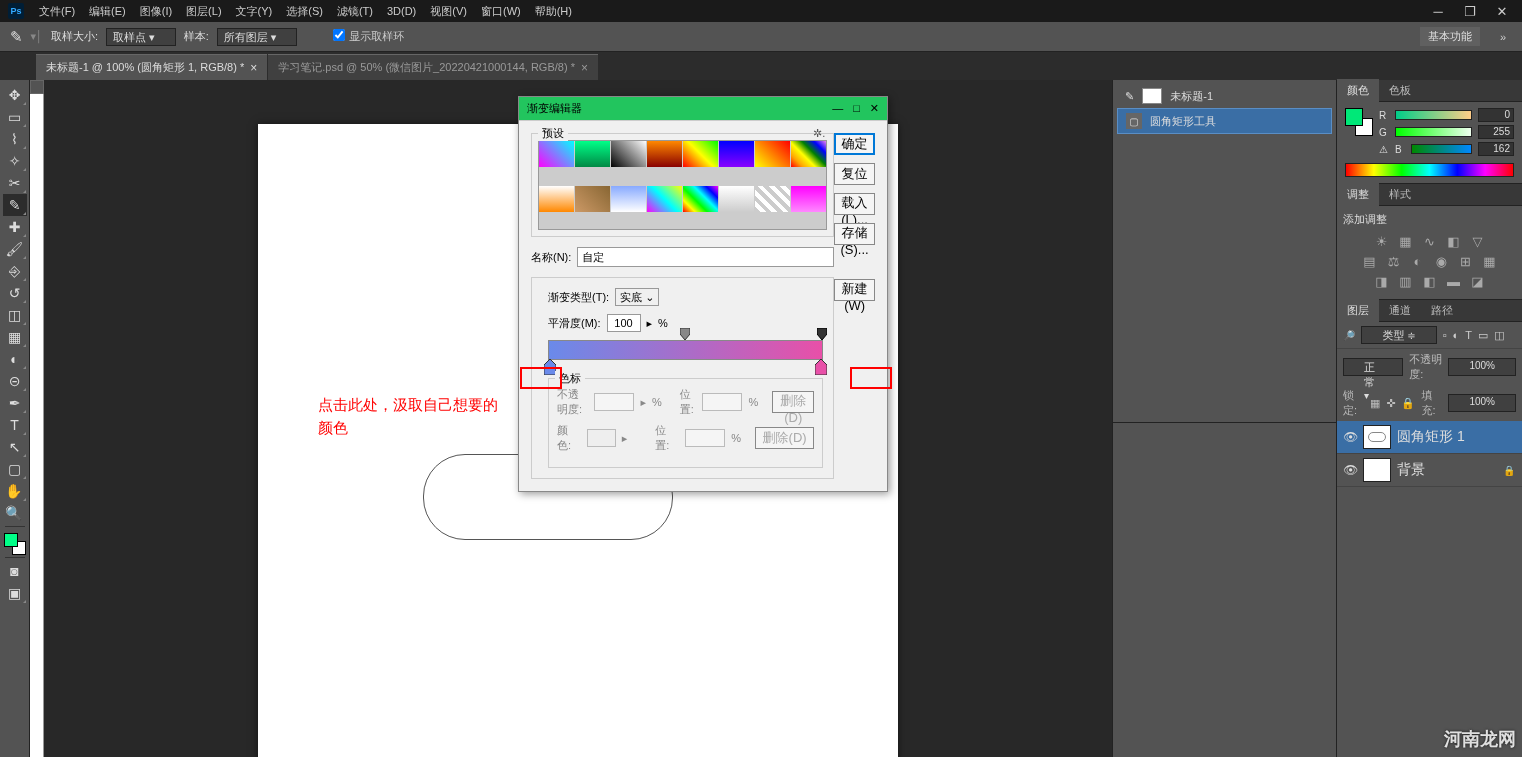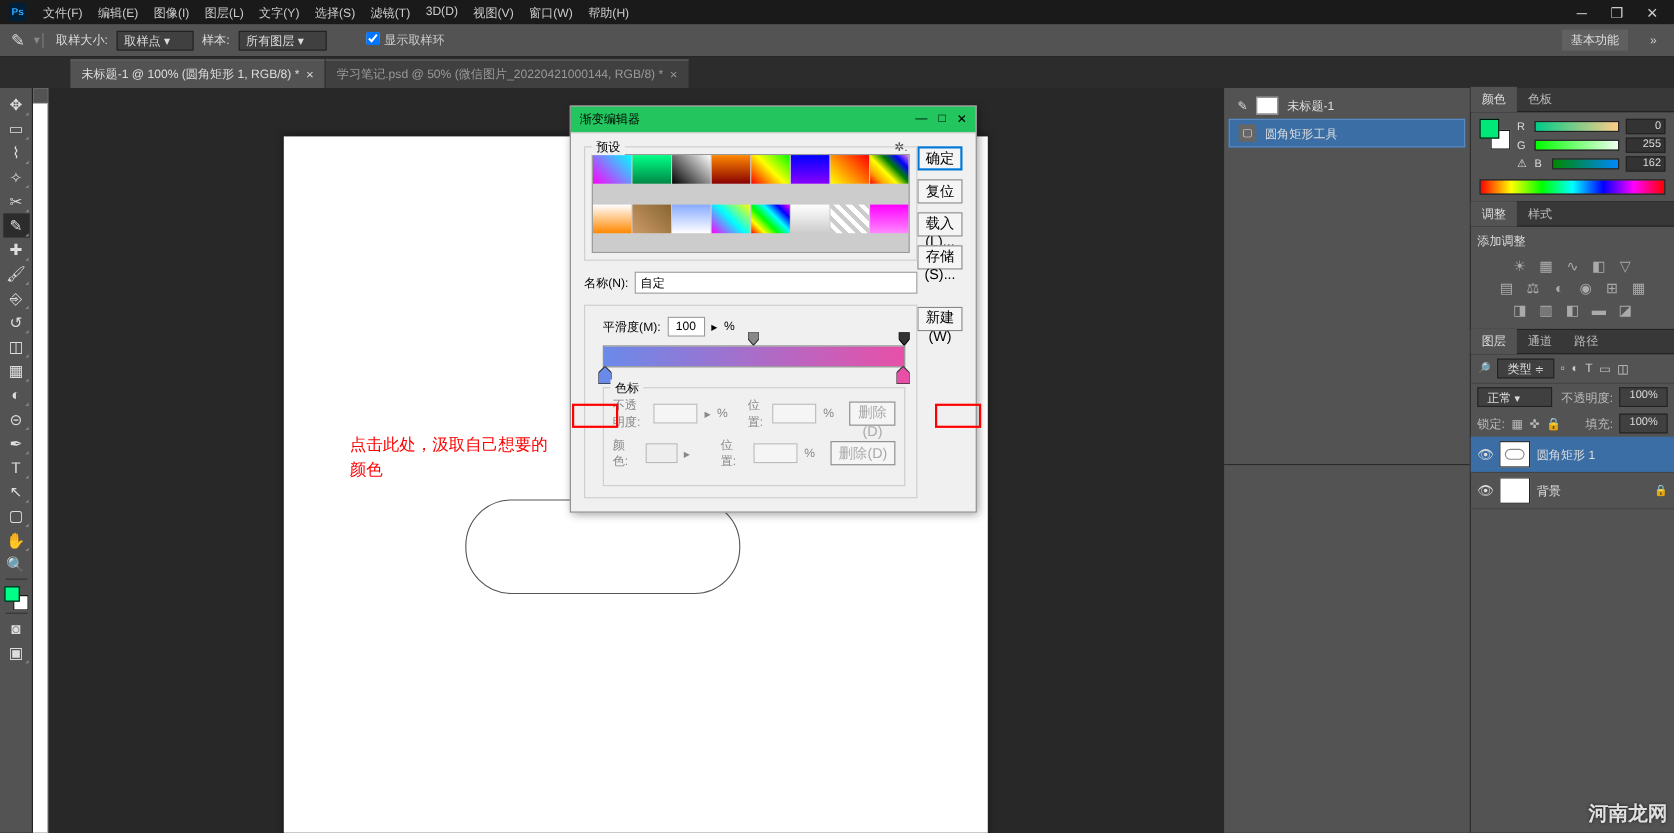--- a/index.html
+++ b/index.html
@@ -9,21 +9,21 @@
 .menu-item{color:#ccc;padding:0 7px;cursor:pointer}
 .win-controls{margin-left:auto;display:flex;gap:8px}
 .win-btn{width:24px;height:16px;display:flex;align-items:center;justify-content:center;color:#ccc;cursor:pointer;font-size:13px}
 .options-bar{height:30px;background:#535353;border-bottom:1px solid #222;display:flex;align-items:center;padding:0 10px;gap:8px}
 .opt-label{color:#ddd;font-size:11px}
 .opt-select{background:#404040;border:1px solid #222;color:#ddd;padding:1px 20px 1px 6px;height:18px;font-size:11px}
 .opt-check{display:flex;align-items:flex-start;gap:4px}
 .opt-check input{width:12px;height:12px}
 .basic-mode{margin-left:auto;background:#606060;padding:2px 8px;color:#ddd;font-size:11px}
 .panel-expand{width:18px;height:18px;display:flex;align-items:center;justify-content:center;margin-left:6px}
-.tabbar{height:28px;background:#2c2c2c;display:flex;align-items:flex-end;padding-left:64px}
+.tabbar{height:28px;background:#2c2c2c;display:flex;align-items:flex-end;padding-left:36px}
 .doc-tab{background:#535353;color:#ddd;padding:5px 10px;font-size:11px;display:flex;align-items:center;gap:6px;margin-right:1px;border-top:1px solid #666}
 .doc-tab.inactive{background:#404040;color:#999}
 .tab-close{font-size:12px;cursor:pointer}
 .main-area{display:flex;height:calc(100% - 80px)}
 .toolbox{width:30px;background:#535353;border-right:1px solid #222;display:flex;flex-direction:column;align-items:center;padding-top:4px;gap:0}
 .tool{width:24px;height:22px;display:flex;align-items:center;justify-content:center;color:#ddd;cursor:pointer;position:relative;font-size:14px}
 .tool.active{background:#2c2c2c}
 .tool-tri{position:absolute;bottom:1px;right:1px;width:0;height:0;border-left:3px solid transparent;border-bottom:3px solid #888}
 .tool-sep{width:20px;height:1px;background:#333;margin:2px 0}
 .color-swatch{width:22px;height:22px;position:relative;margin-top:4px}
@@ -61,28 +61,28 @@
 .spectrum{height:14px;background:linear-gradient(to right,red,yellow,lime,cyan,blue,magenta,red);margin-top:4px;border:1px solid #222}
 .color-big{width:28px;height:28px;position:relative;float:left;margin-right:6px}
 .color-big-fg{position:absolute;width:18px;height:18px;background:#00e878;border:1px solid #000;top:0;left:0;z-index:2}
 .color-big-bg{position:absolute;width:18px;height:18px;background:#fff;border:1px solid #000;bottom:0;right:0}
 .adj-panel{padding:6px}
 .adj-label{color:#ddd;font-size:11px;margin-bottom:6px}
 .adj-icons{display:flex;gap:6px;justify-content:center;margin-bottom:4px}
 .adj-icon{width:18px;height:16px;color:#aaa;font-size:13px;display:flex;align-items:center;justify-content:center}
 .layers-panel{display:flex;flex-direction:column;flex:1}
 .layer-toolbar{display:flex;align-items:center;padding:4px 6px;gap:6px;border-bottom:1px solid #444}
-.layer-drop{background:#404040;border:1px solid #222;color:#ddd;padding:1px 8px;font-size:10px;height:18px}
+.layer-drop{background:#404040;border:1px solid #222;color:#ddd;padding:1px 20px;font-size:10px;height:18px}
 .layer-opacity-row{display:flex;align-items:center;padding:3px 6px;gap:6px;font-size:10px;color:#bbb}
 .layer-row{display:flex;align-items:center;padding:4px 6px;gap:6px;border-bottom:1px solid #444}
 .layer-row.sel{background:#3a6ea5}
 .layer-eye{width:14px;color:#ddd;font-size:12px}
 .layer-thumb{width:28px;height:24px;background:#fff;border:1px solid #222}
 .layer-thumb.shape{background:#fff;display:flex;align-items:center;justify-content:center}
-.layer-name{color:#ddd;font-size:11px;flex:1}
+.layer-name{color:#ddd;font-size:14px;flex:1}
 .layer-lock{font-size:10px;color:#aaa}
 
 .dialog{position:absolute;left:518px;top:96px;width:370px;background:#f0f0f0;border:1px solid #888;box-shadow:2px 2px 8px rgba(0,0,0,0.4);color:#000}
 .dlg-title{height:24px;background:#22c55e;border-bottom:1px solid #ccc;display:flex;align-items:center;padding:0 8px;font-size:12px}
 .dlg-wincontrols{margin-left:auto;display:flex;gap:10px;font-size:13px}
 .dlg-body{padding:12px;display:flex;gap:0}
 .dlg-left{flex:1}
 .dlg-right{width:78px;display:flex;flex-direction:column;gap:8px}
 .dlg-btn{height:22px;background:#f5f5f5;border:1px solid #888;font-size:13px;cursor:pointer}
 .dlg-btn.primary{border:2px solid #0078d7}
@@ -369,20 +369,24 @@
             <div class="preset-sw" style="background: repeating-linear-gradient(45deg, rgb(204, 204, 204) 0px, rgb(204, 204, 204) 4px, rgb(255, 255, 255) 4px, rgb(255, 255, 255) 8px);"></div>
             <div class="preset-sw" style="background: linear-gradient(rgb(255, 0, 255), rgb(255, 136, 255));"></div>
           </div>
       </div>
       <div class="name-row">
         <span>名称(N):</span>
         <input class="name-input" value="自定" style="">
       </div>
       <div class="grad-settings">
         <div class="grad-row">
+          <span>渐变类型(T):</span>
+          <span class="grad-sel"><span>实底</span> ⌄</span>
+        </div>
+        <div class="grad-row">
           <span>平滑度(M):</span>
           <input class="grad-num" value="100" style="">
           <span>▸</span>
           <span>%</span>
         </div>
         <div class="grad-bar-wrap">
           <div class="grad-stop-top" style="left:48%"><svg viewBox="0 0 10 12">
                 <path d="M5 12 L0 6 L0 0 L10 0 L10 6 Z" fill="#888" stroke="#333"></path>
               </svg></div>
           <div class="grad-stop-top" style="right:-4px"><svg viewBox="0 0 10 12">

